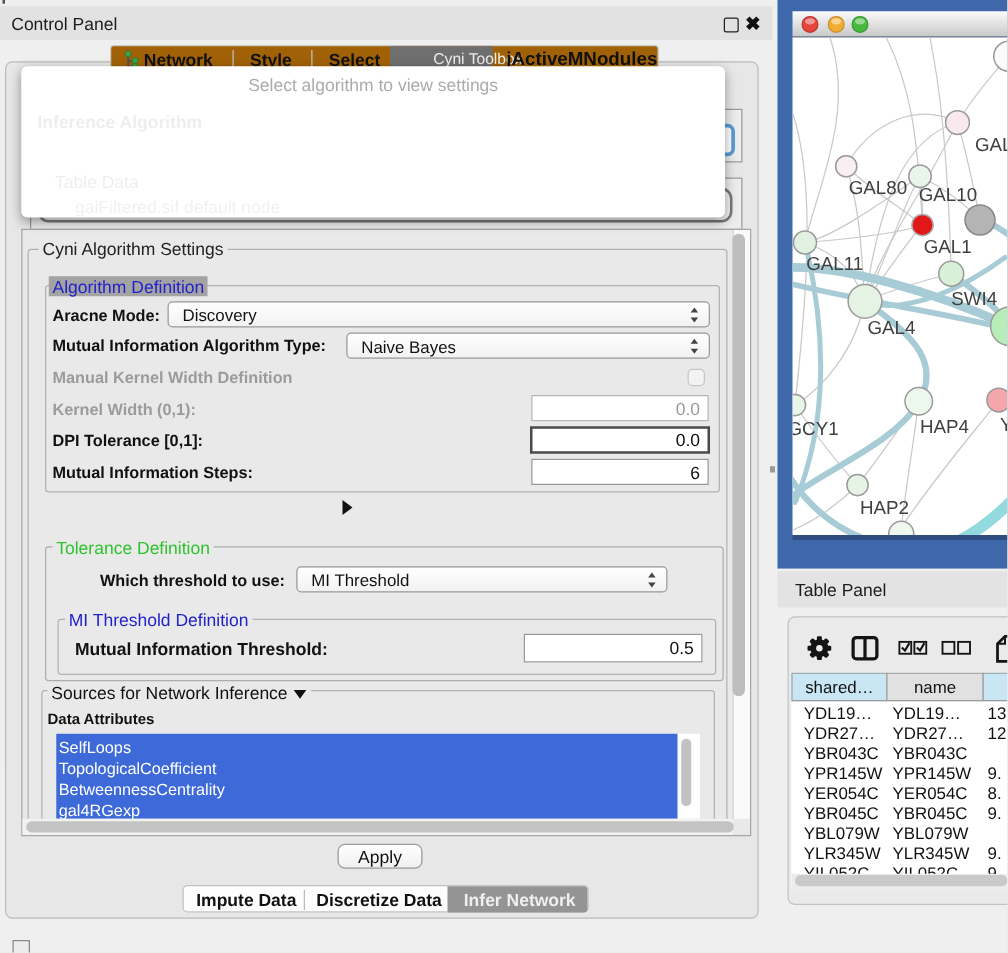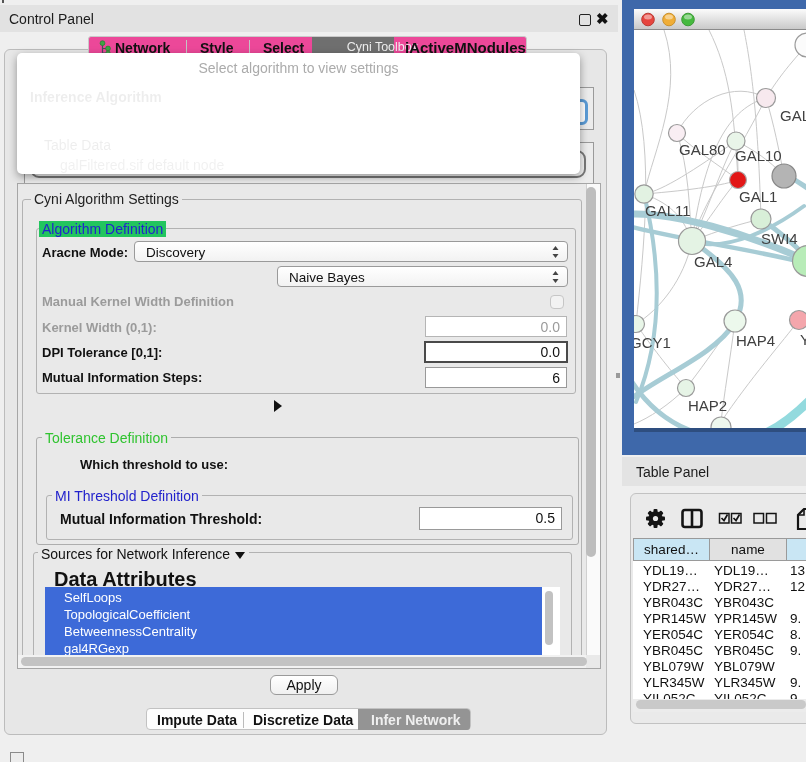--- a/index.html
+++ b/index.html
@@ -21,21 +21,21 @@
 <div class="ab" style="left:0;top:0;width:620px;height:762px;background:#efefef;"></div>
 <div class="ab" style="left:2px;top:0;width:2px;height:3px;background:#555;"></div>
 
 <div class="ab" style="left:0;top:5px;width:618px;height:27px;background:#e2e2e2;"></div>
 <div class="ab" style="left:9px;top:11px;font-size:14px;color:#1c1c1c;">Control Panel</div>
 <div class="ab" style="left:579px;top:14px;width:10px;height:10px;border:1.6px solid #222;border-radius:2px;"></div>
 <div class="ab" style="left:596px;top:10px;font-size:15px;font-weight:bold;color:#111;">✖</div>
 
 <div class="ab" style="left:4px;top:49px;width:603px;height:686px;background:#e7e7e7;border:1px solid #bcbcbc;border-radius:6px;box-sizing:border-box;"></div>
 
-<div class="ab" id="tabstrip" style="left:88px;top:36px;width:439px;height:22px;background:#ec4899;border:1px solid #c9c9c9;border-radius:3px;box-sizing:border-box;">
+<div class="ab" id="tabstrip" style="left:88px;top:36px;width:439px;height:22px;background:#a16207;border:1px solid #c9c9c9;border-radius:3px;box-sizing:border-box;">
 
   <svg class="ab" style="left:6px;top:2px;" width="18" height="18" viewBox="0 0 18 18">
     <path d="M7.5 5 L7.5 14 M7.5 9.5 L12 9.5 M7.5 14 L12 14" stroke="#4a4a5a" stroke-width="1.2" fill="none"></path>
     <circle cx="7.5" cy="4.2" r="2.4" fill="#3fa344" stroke="#2d7d33" stroke-width="0.8"></circle>
     <circle cx="13" cy="9.5" r="2.4" fill="#3fa344" stroke="#2d7d33" stroke-width="0.8"></circle>
     <circle cx="13" cy="14" r="2.1" fill="#3fa344" stroke="#2d7d33" stroke-width="0.8"></circle>
   </svg>
   <div class="ab bold" style="left:26px;top:3px;font-size:14px;color:#111;">Network</div>
   <div class="ab" style="left:97px;top:3px;width:1px;height:15px;background:#c4c4c4;"></div>
   <div class="ab bold" style="left:111px;top:3px;font-size:14px;color:#111;">Style</div>
@@ -58,30 +58,31 @@
 
 <div class="ab" style="left:18px;top:655px;width:568px;height:13px;background:#f2f2f2;box-sizing:border-box;"></div>
 <div class="ab" style="left:21px;top:657px;width:566px;height:9px;background:#c3c3c3;border-radius:5px;"></div>
 
 <div class="ab" id="content" style="left:18px;top:184px;width:568px;height:471px;overflow:hidden;">
 
   <div class="grp" style="left:4px;top:15px;width:558px;height:470px;"></div>
   <div class="gtitle" style="left:13px;top:7px;font-size:14px;color:#222;">Cyni Algorithm Settings</div>
 
   <div class="grp" style="left:18px;top:44px;width:538px;height:164px;"></div>
-  <div class="gtitle" style="left:21px;top:37px;font-size:14px;color:#2222cc;background:#22c55e;">Algorithm Definition</div>
+  <div class="gtitle" style="left:21px;top:37px;font-size:14px;color:#2222cc;background:#a3a3a3;">Algorithm Definition</div>
 
   <div class="lbl" style="left:24px;top:61px;">Aracne Mode:</div>
   <div class="combo" style="left:116px;top:57px;width:434px;height:21px;">
     <div class="ctext">Discovery</div>
     <svg class="carr" viewBox="0 0 9 14">
         <path d="M4.5 1 L7.5 5 L1.5 5 Z M4.5 13 L7.5 9 L1.5 9 Z" fill="#444"></path>
       </svg>
   </div>
 
+  <div class="lbl" style="left:24px;top:85px;">Mutual Information Algorithm Type:</div>
   <div class="combo" style="left:259px;top:82px;width:291px;height:21px;">
     <div class="ctext">Naive Bayes</div>
     <svg class="carr" viewBox="0 0 9 14">
         <path d="M4.5 1 L7.5 5 L1.5 5 Z M4.5 13 L7.5 9 L1.5 9 Z" fill="#444"></path>
       </svg>
   </div>
 
   <div class="lbl dis" style="left:24px;top:110px;text-align:center;">Manual Kernel Width Definition</div>
   <div class="ab" style="left:532px;top:111px;width:14px;height:14px;background:#f2f2f2;border:1px solid #c6c6c6;border-radius:4px;box-sizing:border-box;"></div>
 
@@ -95,38 +96,44 @@
   <div class="field" style="left:407px;top:183px;width:142px;height:21px;">6</div>
 
   <svg class="ab" style="left:255px;top:215px;" width="10" height="14" viewBox="0 0 10 14">
       <path d="M1 1 L9 7 L1 13 Z" fill="#111"></path>
     </svg>
 
   <div class="grp" style="left:18px;top:253px;width:541px;height:106px;border-color:#adadad;"></div>
   <div class="gtitle" style="left:24px;top:246px;font-size:14px;color:#2fc32f;">Tolerance Definition</div>
 
   <div class="lbl" style="left:60px;top:273px;width:150px;text-align:right;">Which threshold to use:</div>
+  <div class="combo" style="left:219px;top:269px;width:297px;height:21px;">
+    <div class="ctext">MI Threshold</div>
+    <svg class="carr" viewBox="0 0 9 14">
+        <path d="M4.5 1 L7.5 5 L1.5 5 Z M4.5 13 L7.5 9 L1.5 9 Z" fill="#444"></path>
+      </svg>
+  </div>
 
   <div class="grp" style="left:28px;top:311px;width:525px;height:43px;"></div>
   <div class="gtitle" style="left:34px;top:304px;font-size:14px;color:#2222cc;">MI Threshold Definition</div>
 
   <div class="lbl" style="left:42px;top:327px;font-size:14px;">Mutual Information Threshold:</div>
   <div class="field" style="left:401px;top:323px;width:143px;height:23px;line-height:21px;">0.5</div>
 
   <div class="grp" style="left:15px;top:368px;width:537px;height:200px;"></div>
   <div class="gtitle" style="left:20px;top:362px;font-size:14px;color:#111;">Sources for Network Inference
     <svg style="vertical-align:-1px;" width="12" height="9" viewBox="0 0 12 9">
         <path d="M1 1 L11 1 L6 8 Z" fill="#111"></path>
       </svg>
   </div>
-  <div class="lbl" style="left:20px;top:384px;font-size:20px;margin-left:16px;">Data Attributes</div>
+  <div class="lbl" style="left:20px;top:384px;font-size:12px;">Data Attributes</div>
 
   <div class="ab" style="left:27px;top:403px;width:515px;height:68px;background:#fff;"></div>
   <div class="ab" style="left:27px;top:403px;width:497px;height:68px;background:#3d6ad8;"></div>
-  <div class="ab" style="left:46px;top:405px;font-size:13px;color:#fff;line-height:17px;">SelfLoops<br>TopologicalCoefficient<br>BetweennessCentrality<br>gal4RGexp</div>
+  <div class="ab" style="left:29px;top:405px;font-size:13px;color:#fff;line-height:17px;">SelfLoops<br>TopologicalCoefficient<br>BetweennessCentrality<br>gal4RGexp</div>
   <div class="ab" style="left:527px;top:407px;width:8px;height:54px;background:#c2c2c2;border-radius:4px;"></div>
 </div>
 
 <div class="ab" style="left:270px;top:675px;width:68px;height:20px;background:linear-gradient(#ffffff,#f0f0f0);border:1px solid #9a9a9a;border-radius:6px;box-sizing:border-box;text-align:center;font-size:14px;line-height:18px;color:#111;">Apply</div>
 
 <div class="ab" style="left:146px;top:708px;width:325px;height:22px;background:#fdfdfd;border:1px solid #c2c2c2;border-radius:4px;box-sizing:border-box;">
   <div class="ab bold" style="left:10px;top:3px;font-size:14px;color:#111;">Impute Data</div>
   <div class="ab" style="left:96px;top:3px;width:1px;height:16px;background:#bbb;"></div>
   <div class="ab bold" style="left:106px;top:3px;font-size:14px;color:#111;">Discretize Data</div>
   <div class="ab" style="left:211px;top:0;width:112px;height:21px;background:#949494;border-radius:0 3px 3px 0;"></div>

